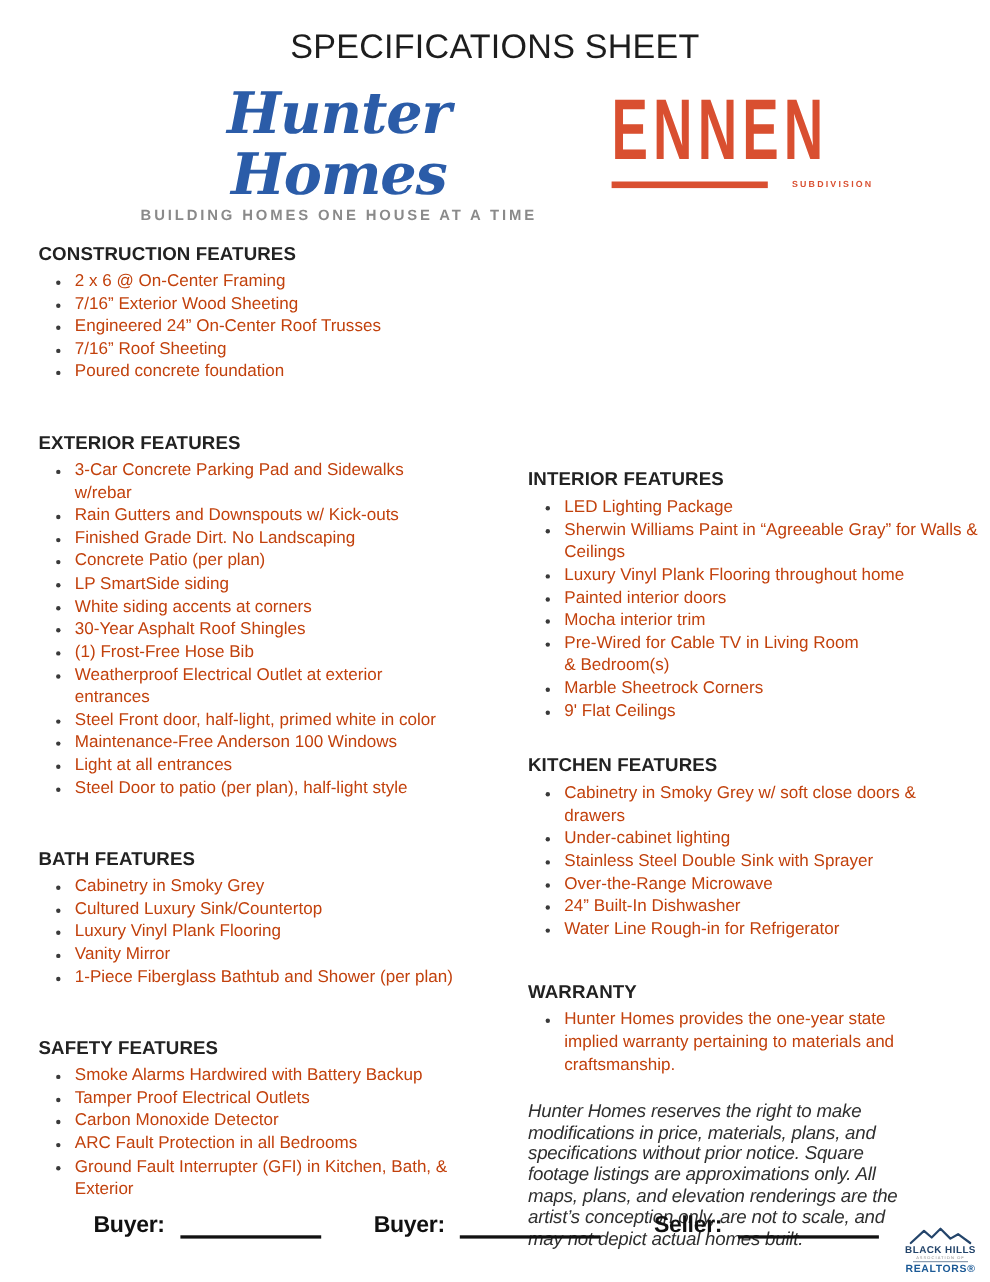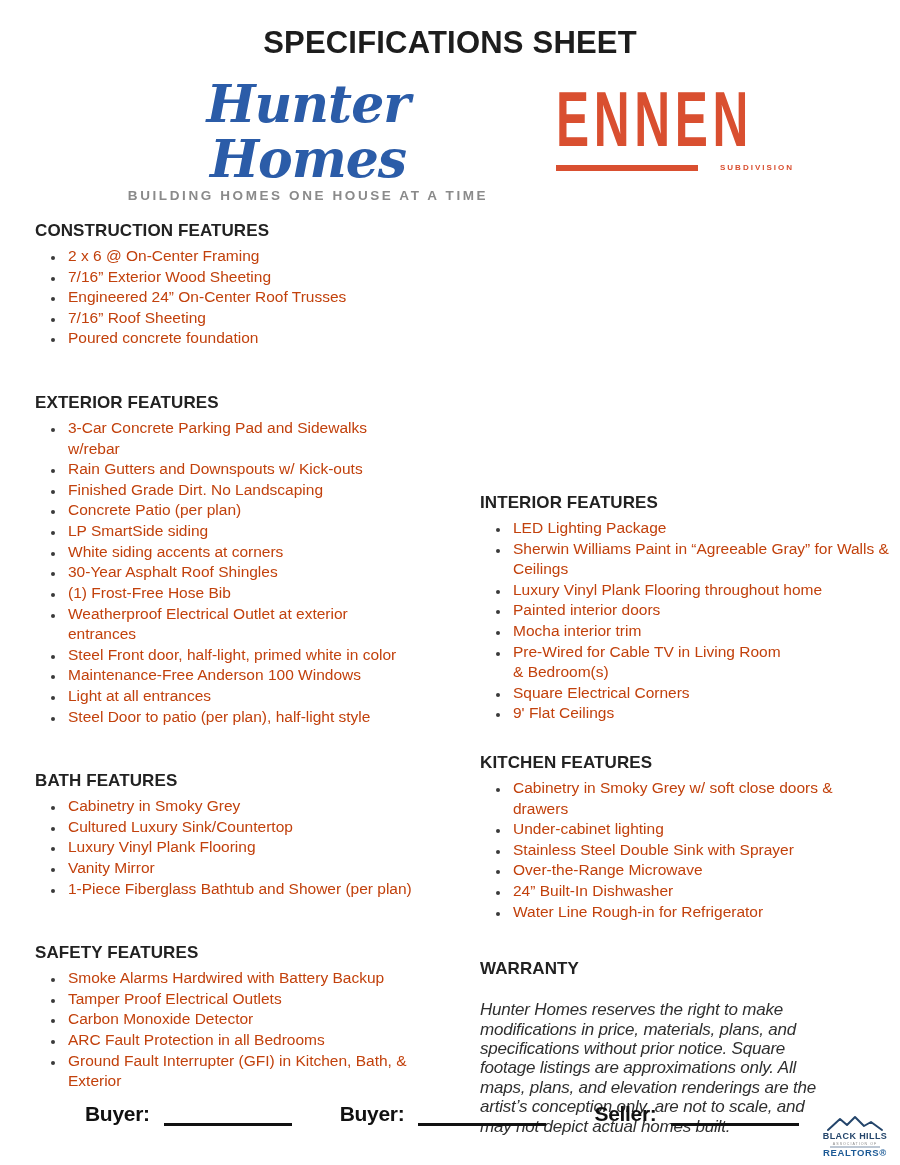--- a/index.html
+++ b/index.html
@@ -5,21 +5,21 @@
   * { margin:0; padding:0; box-sizing:border-box; }
   html,body { background:#ffffff; }
   body {
     width:900px; height:1165px; position:relative; overflow:hidden;
     font-family:"Liberation Sans", sans-serif; color:#3a3a3a;
   }
 
   
   .doc-title {
     margin-top:25px; text-align:center;
-    font-size:31px; font-weight:700; letter-spacing:0.2px; color:#1d1d1d;
+    font-size:31px; font-weight:400; letter-spacing:0.2px; color:#1d1d1d;
   }
   .logo-row { position:relative; height:112px; margin-top:16px; }
 
   .hunter-logo { position:absolute; left:118px; top:0; width:380px; text-align:center; }
   .hunter-script {
     font-family:"DejaVu Serif", serif; font-style:italic; font-weight:700;
     font-size:52px; line-height:1.05; color:#2b5ca8; letter-spacing:-1px;
   }
   .hunter-tagline {
     margin-top:2px; font-size:13.5px; letter-spacing:2.6px;
@@ -159,37 +159,42 @@
     <section>
       <h2>INTERIOR FEATURES</h2>
       <ul>
           <li>LED Lighting Package</li>
           <li>Sherwin Williams Paint in “Agreeable Gray” for Walls &amp; Ceilings</li>
           <li>Luxury Vinyl Plank Flooring throughout home</li>
           <li>Painted interior doors</li>
           <li>Mocha interior trim</li>
           <li>Pre-Wired for Cable TV in Living Room
 &amp; Bedroom(s)</li>
-          <li>Square Electrical Corners</li>
+          <li>Marble Sheetrock Corners</li>
           <li>9' Flat Ceilings</li>
         </ul>
     </section>
     <section>
       <h2>KITCHEN FEATURES</h2>
       <ul>
           <li>Cabinetry in Smoky Grey w/ soft close doors &amp; drawers</li>
           <li>Under-cabinet lighting</li>
           <li>Stainless Steel Double Sink with Sprayer</li>
           <li>Over-the-Range Microwave</li>
           <li>24” Built-In Dishwasher</li>
           <li>Water Line Rough-in for Refrigerator</li>
         </ul>
     </section>
     <section>
       <h2>WARRANTY</h2>
+      <ul>
+          <li>Hunter Homes provides the one-year state
+implied warranty pertaining to materials and
+craftsmanship.</li>
+        </ul>
     </section>
     <p class="disclaimer">Hunter Homes reserves the right to make
 modifications in price, materials, plans, and
 specifications without prior notice. Square
 footage listings are approximations only. All
 maps, plans, and elevation renderings are the
 artist’s conception only, are not to scale, and
 may not depict actual homes built.</p>
   </div>
 </div>

